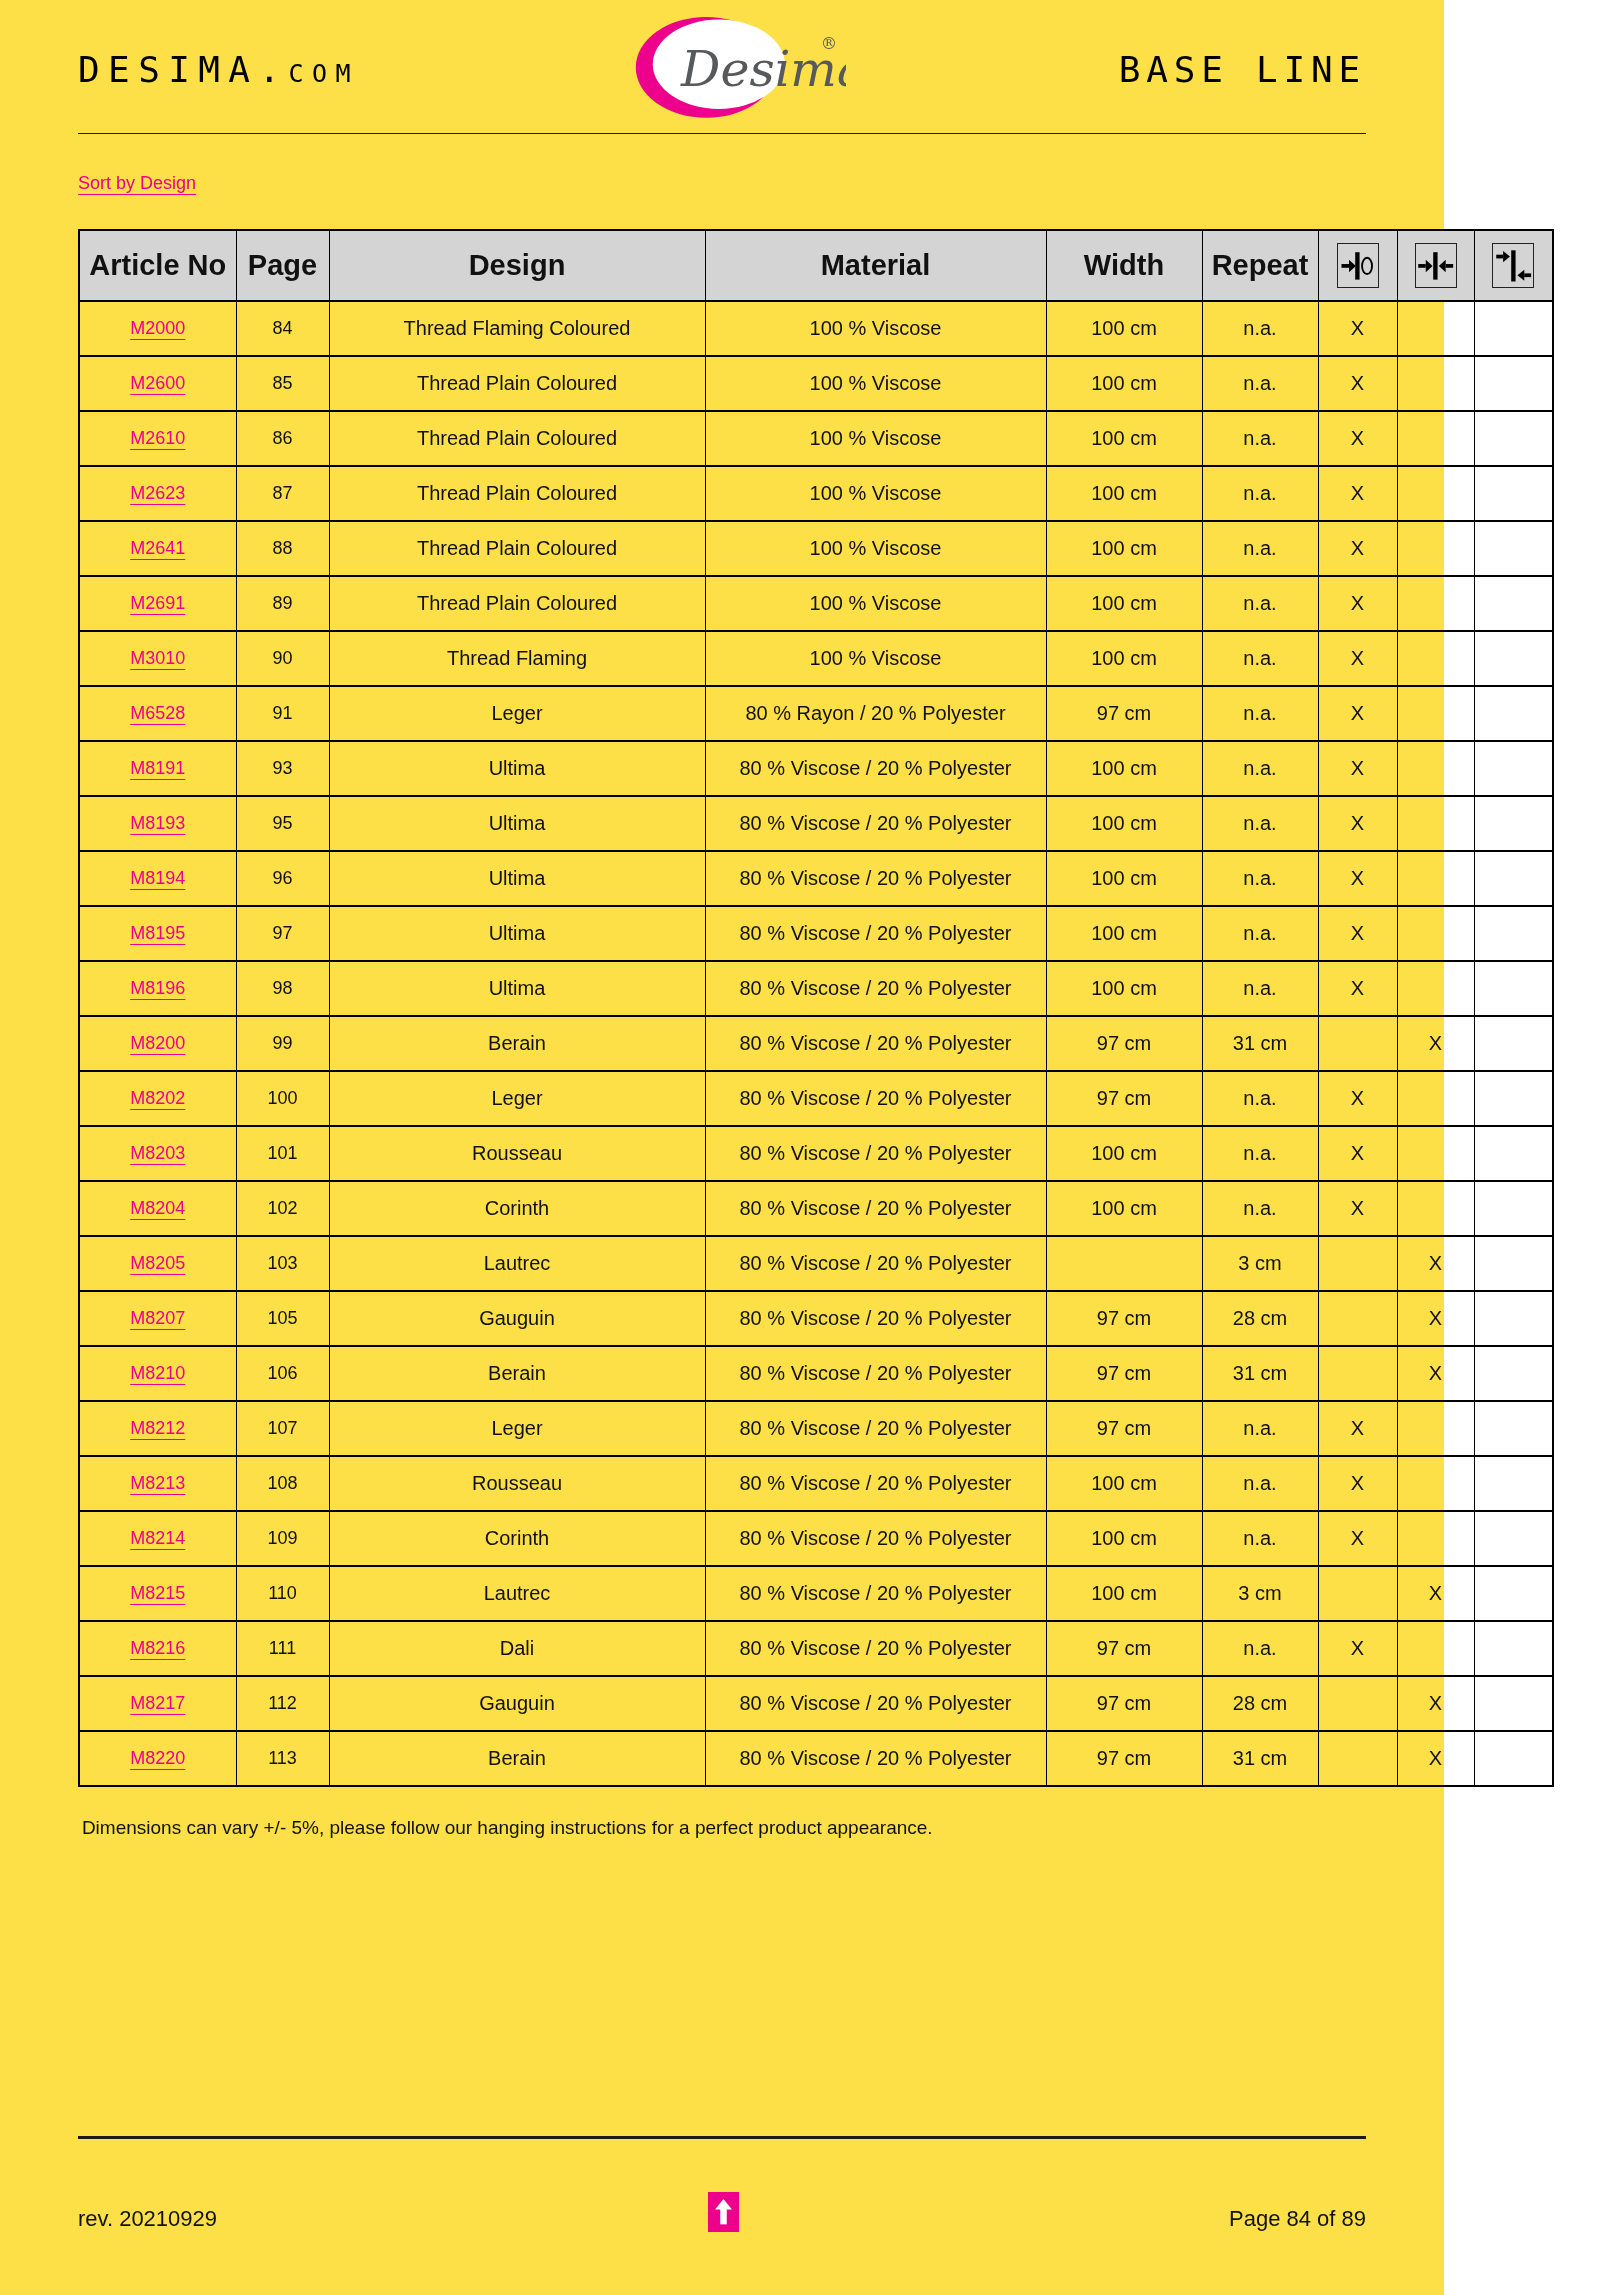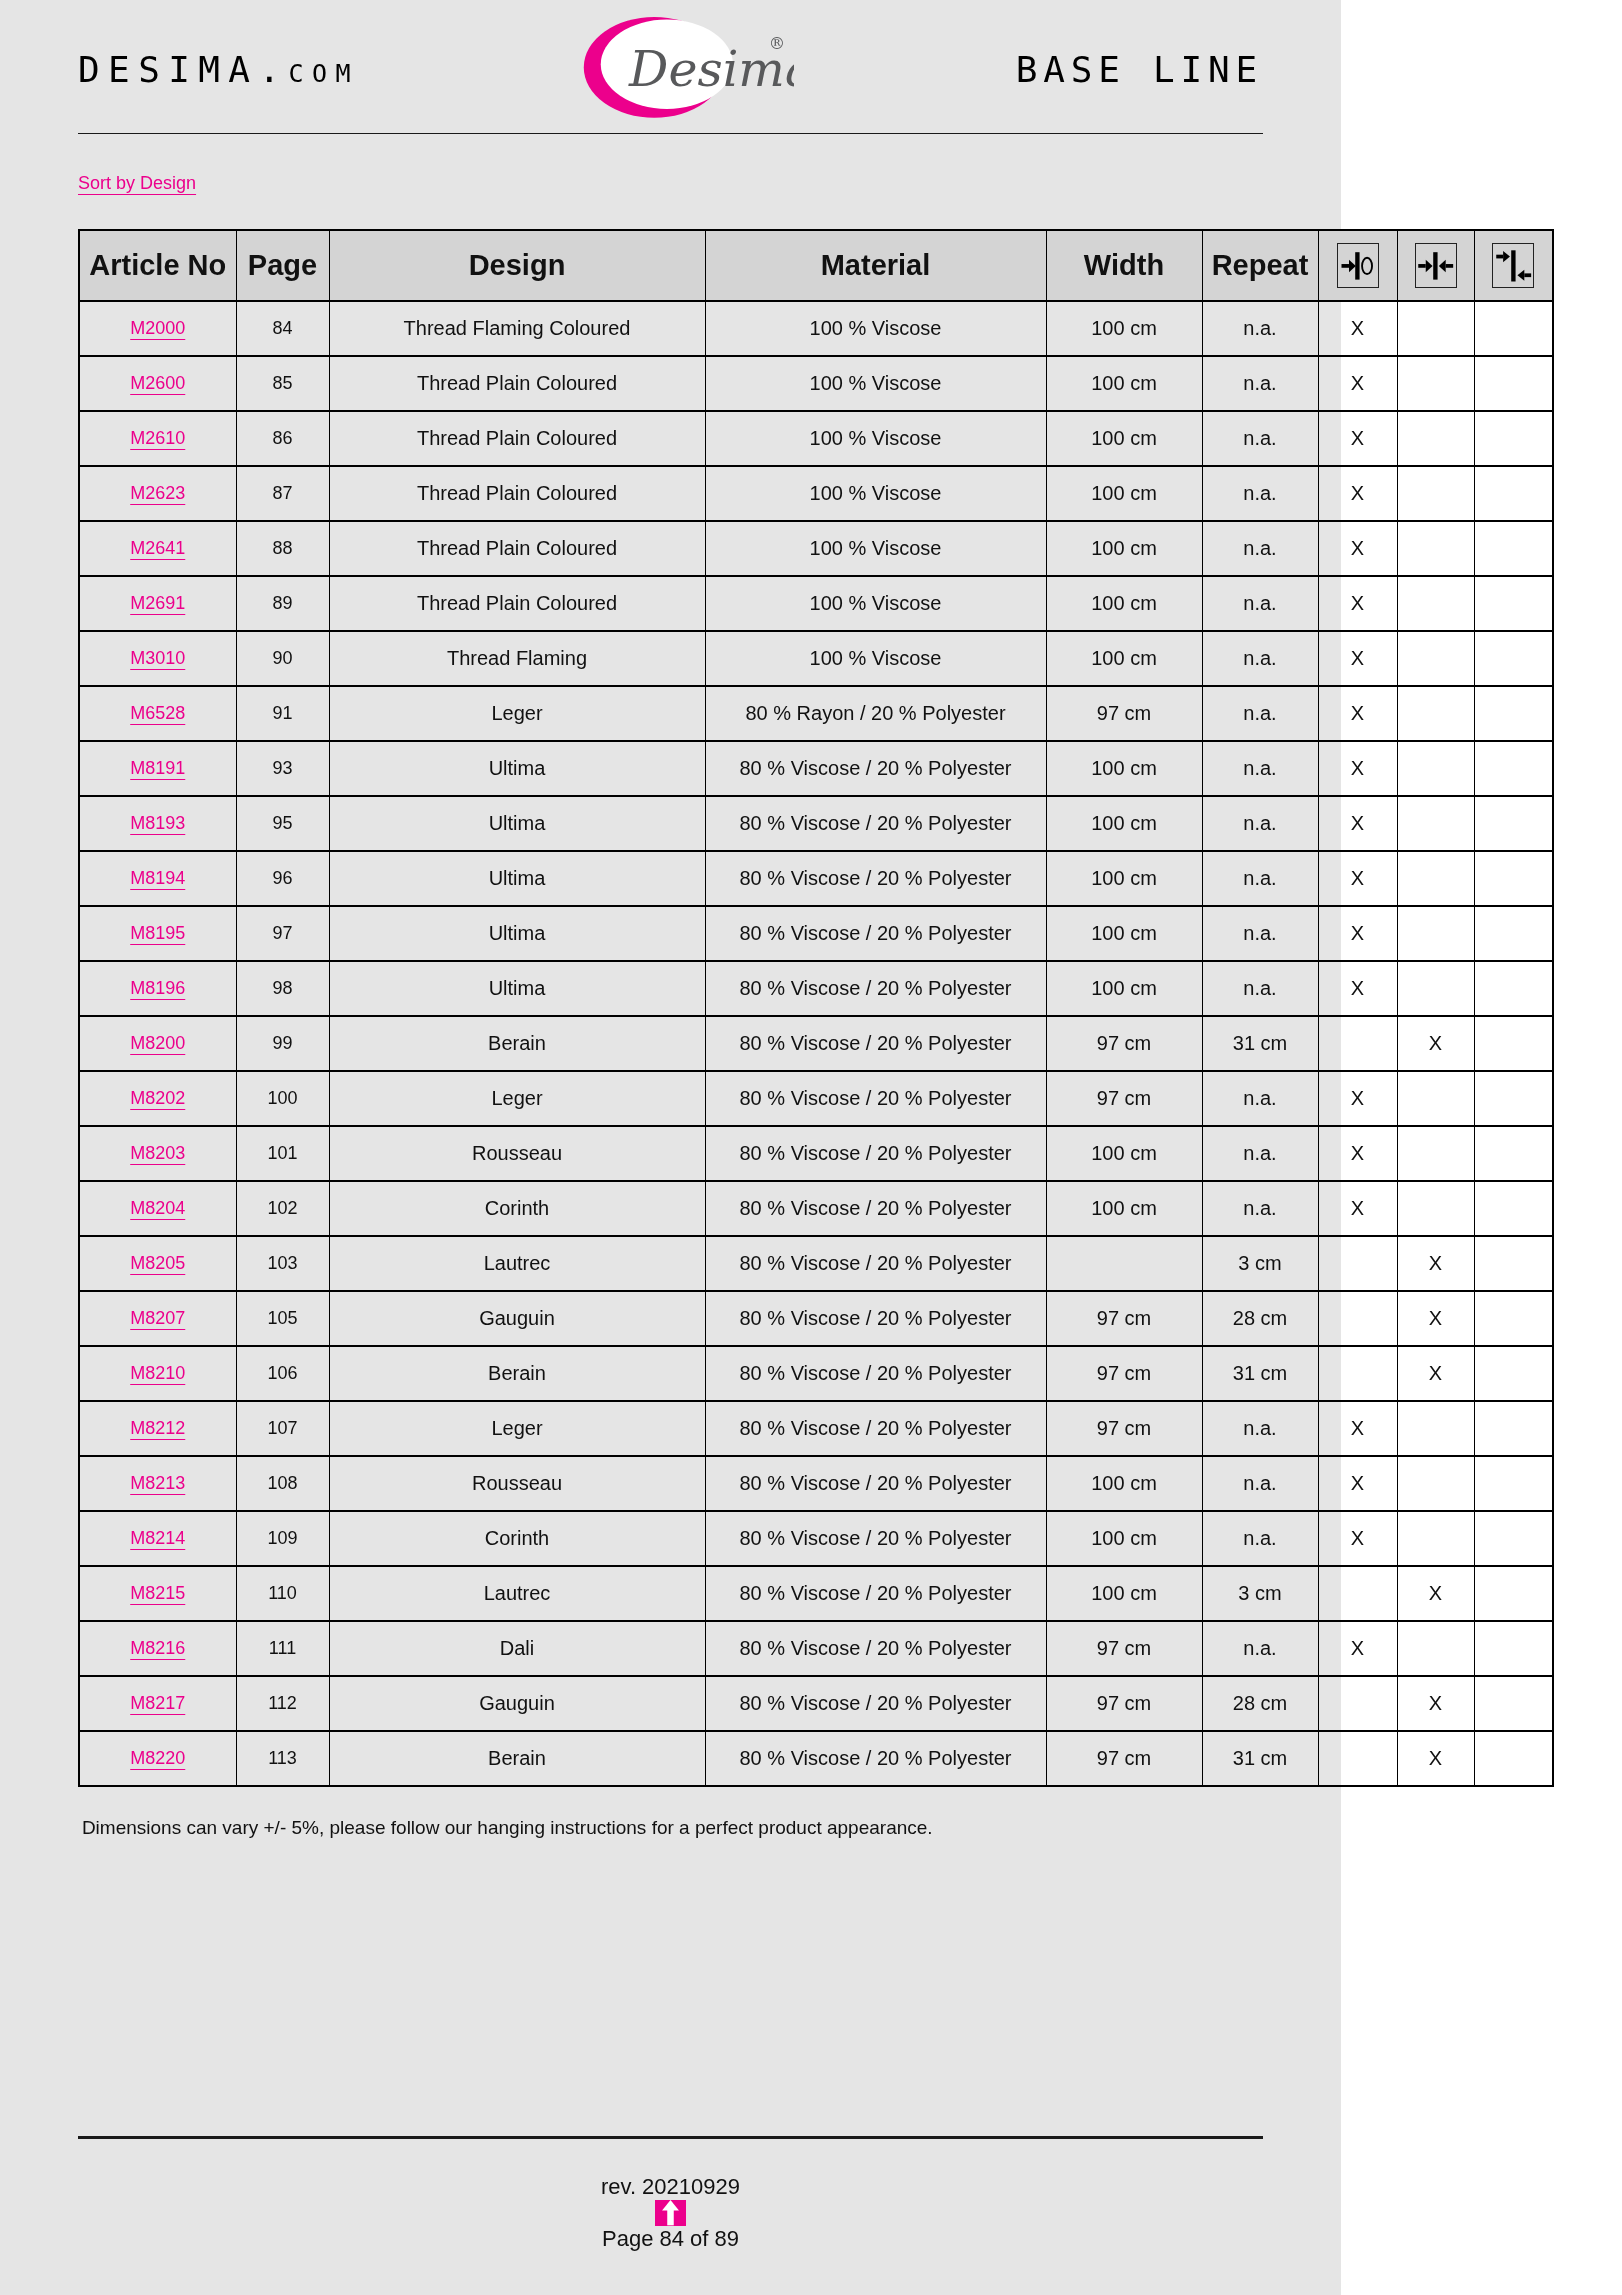--- a/index.html
+++ b/index.html
@@ -4,21 +4,21 @@
 <style>
   :root{
     --accent:#EC008C;
     --header-bg:#D4D4D4;
     --logo-gray:#58595B;
     --ink:#111;
   }
   *{box-sizing:border-box;}
   html,body{margin:0;padding:0;background:#fff;}
   .page{
-    width:1341px;height:2295px;background:#e5e5e5;
+    width:1444px;height:2295px;background:#fde047;
     padding:0 78px;position:relative;
     font-family:"Liberation Sans",sans-serif;color:var(--ink);
   }
   
   .top-bar{display:flex;justify-content:space-between;align-items:center;height:133px;padding-top:5.2px;}
   .brand{
     font-family:"DejaVu Sans Mono",monospace;
     font-size:36px;font-weight:400;color:#000;white-space:nowrap;
   }
   .brand-left{font-variant:small-caps;letter-spacing:8.4px;}
@@ -62,21 +62,21 @@
     vertical-align:middle;padding:2.6px 1.3px;
   }
   .icon-box svg{width:100%;height:100%;display:block;}
   .match-shape{fill:#000;stroke:none;}
   .match-ellipse{fill:none;stroke:#000;stroke-width:3;}
   
   .note{margin:30px 0 0 3.9px;font-size:19px;}
   .footer-rule-wrap{position:absolute;left:78px;right:78px;top:2136px;}
   .footer-bar{
     position:absolute;left:78px;right:78px;top:2174px;
-    display:flex;justify-content:space-between;align-items:center;height:58px;flex-direction:column;
+    display:flex;justify-content:space-between;align-items:flex-end;height:58px;
   }
   .footer-text{font-size:22px;}
   .up-button{
     width:31px;height:40px;background:var(--accent);
     display:flex;align-items:center;justify-content:center;
     text-decoration:none;
   }
   .up-button svg{width:17px;height:26px;display:block;}
 </style>
 </head>

